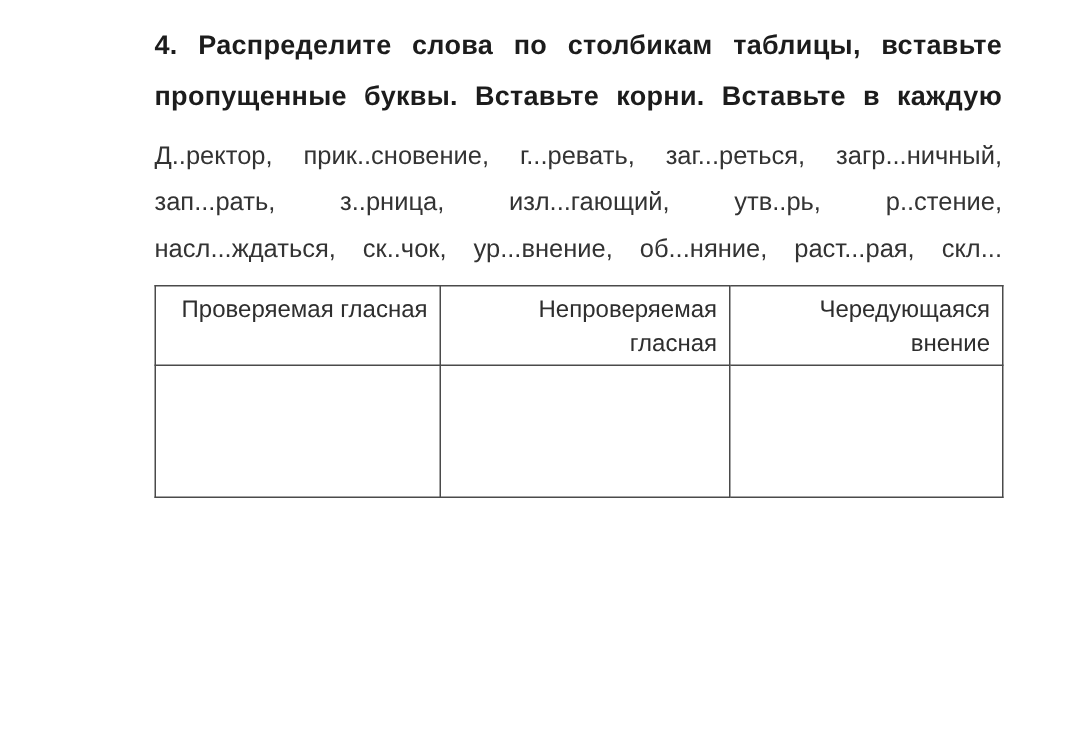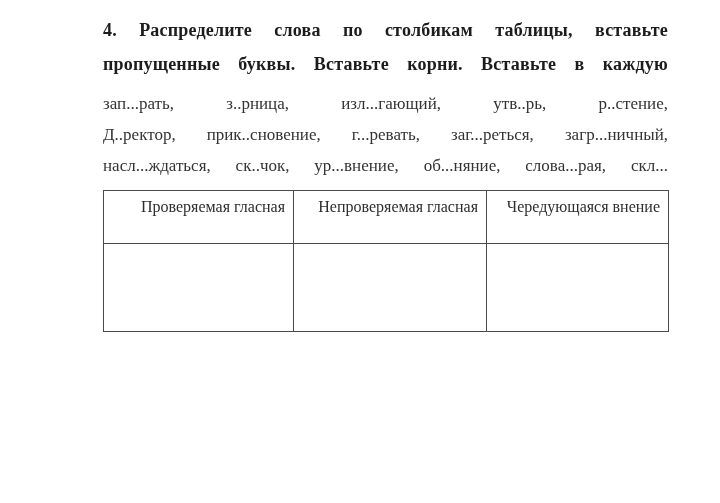--- a/index.html
+++ b/index.html
@@ -6,21 +6,21 @@
     margin: 0;
     padding: 0;
     background: #ffffff;
   }
   .page {
     position: relative;
     width: 720px;
     height: 503px;
     background: #ffffff;
     overflow: hidden;
-    font-family: Liberation Serif, serif;
+    font-family: Liberation Sans, sans-serif;
   }
   .content {
     position: absolute;
     left: 103px;
     top: 13px;
     width: 565px;
   }
   .heading {
     color: #1c1c1c;
     font-size: 18px;
@@ -73,23 +73,23 @@
 
 <div class="page">
   <div class="content">
 
     <div class="heading">
       <div class="line just">4. Распределите слова по столбикам таблицы, вставьте</div>
       <div class="line just">пропущенные буквы. Вставьте корни. Вставьте в каждую</div>
     </div>
 
     <div class="words">
+      <div class="line just">Д..ректор, прик..сновение, г...ревать, заг...реться, загр...ничный,</div>
       <div class="line just">зап...рать, з..рница, изл...гающий, утв..рь, р..стение,</div>
-      <div class="line just">Д..ректор, прик..сновение, г...ревать, заг...реться, загр...ничный,</div>
-      <div class="line just">насл...ждаться, ск..чок, ур...внение, об...няние, слова...рая, скл...</div>
+      <div class="line just">насл...ждаться, ск..чок, ур...внение, об...няние, раст...рая, скл...</div>
     </div>
 
     <table class="class-table">
       <colgroup>
         <col class="col-1">
         <col class="col-2">
         <col class="col-3">
       </colgroup>
       <thead>
         <tr>

